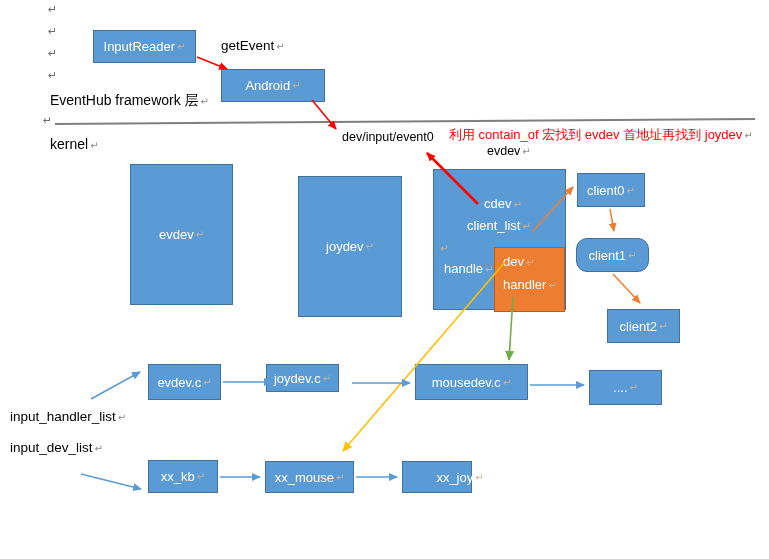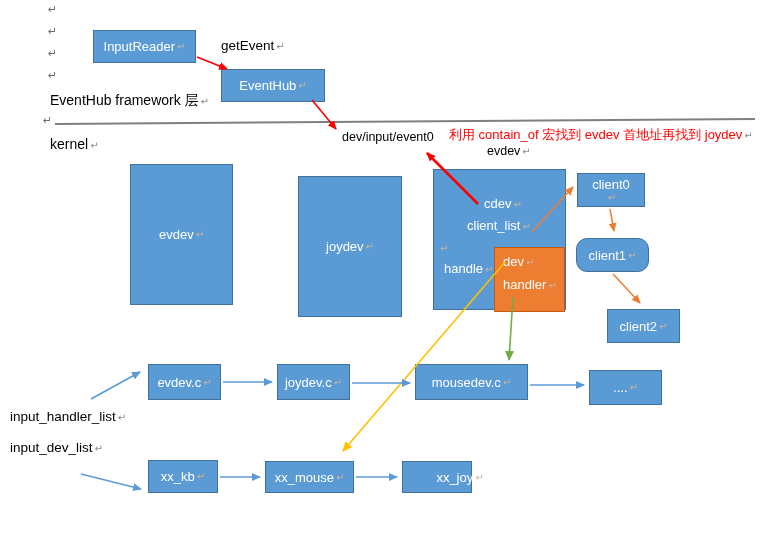--- a/index.html
+++ b/index.html
@@ -61,21 +61,21 @@
   </div>
   <div class="lbl fs135" style="left:10px;top:440px;text-align:right;">
     <span>input_dev_list</span><span class="plc plc-dark">↵</span>
   </div>
 
   <div class="box" style="left:93px;top:30px;width:103px;height:33px;">
     <span>InputReader</span>
       <span class="plc plc-light">↵</span>
   </div>
   <div class="box" style="left:221px;top:69px;width:104px;height:33px;">
-    <span>EventHub</span>
+    <span>Android</span>
       <span class="plc plc-light">↵</span>
   </div>
 
   <div class="box" style="left:130px;top:164px;width:103px;height:141px;">
     <span>evdev</span>
       <span class="plc plc-light">↵</span>
   </div>
   <div class="box" style="left:298px;top:176px;width:104px;height:141px;">
     <span>joydev</span>
       <span class="plc plc-light">↵</span>
@@ -95,38 +95,38 @@
   <div class="inbox-lbl" style="left:444px;top:261px;">
     <span>handle</span><span class="plc plc-light">↵</span>
   </div>
   <div class="inbox-lbl" style="left:503px;top:254px;">
     <span>dev</span><span class="plc plc-light">↵</span>
   </div>
   <div class="inbox-lbl" style="left:503px;top:277px;">
     <span>handler</span><span class="plc plc-light">↵</span>
   </div>
 
-  <div class="box" style="left:577px;top:173px;width:68px;height:34px;flex-direction:column;">
+  <div class="box" style="left:577px;top:173px;width:68px;height:34px;">
     <span>client0</span>
       <span class="plc plc-light">↵</span>
   </div>
   <div class="box" style="left:576px;top:238px;width:73px;height:34px;border-radius:11px;">
     <span>client1</span>
       <span class="plc plc-light">↵</span>
   </div>
   <div class="box" style="left:607px;top:309px;width:73px;height:34px;">
     <span>client2</span>
       <span class="plc plc-light">↵</span>
   </div>
 
   <div class="box" style="left:148px;top:364px;width:73px;height:36px;">
     <span>evdev.c</span>
       <span class="plc plc-light">↵</span>
   </div>
-  <div class="box" style="left:277px;top:364px;width:73px;height:36px;">
+  <div class="box" style="left:266px;top:364px;width:73px;height:28px;">
     <span>joydev.c</span>
       <span class="plc plc-light">↵</span>
   </div>
   <div class="box" style="left:415px;top:364px;width:113px;height:36px;">
     <span>mousedev.c</span>
       <span class="plc plc-light">↵</span>
   </div>
   <div class="box" style="left:589px;top:370px;width:73px;height:35px;">
     <span>....</span>
       <span class="plc plc-light">↵</span>

